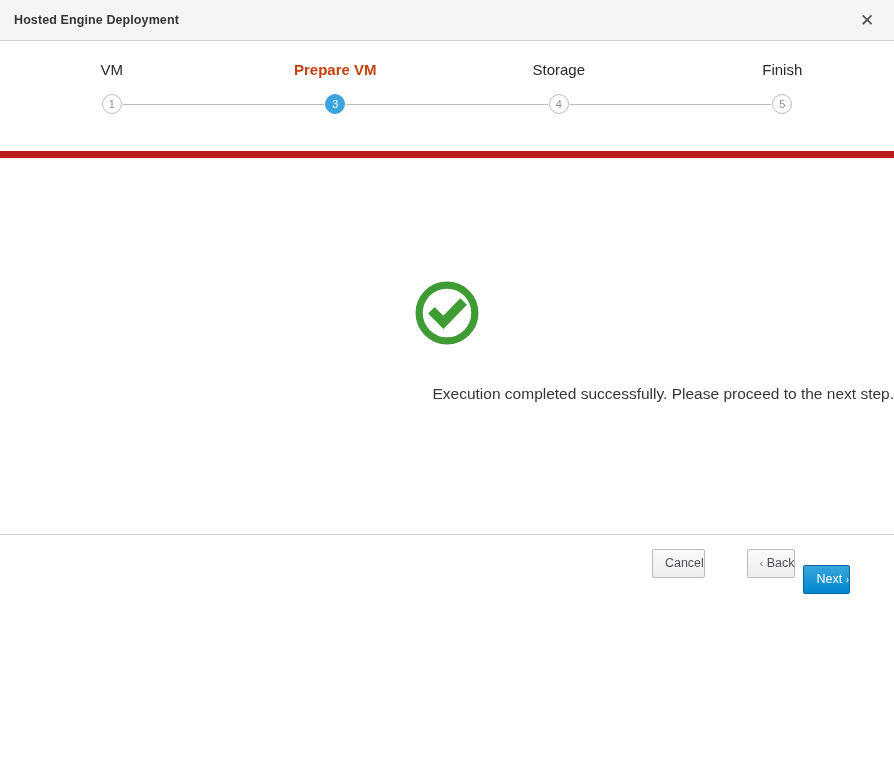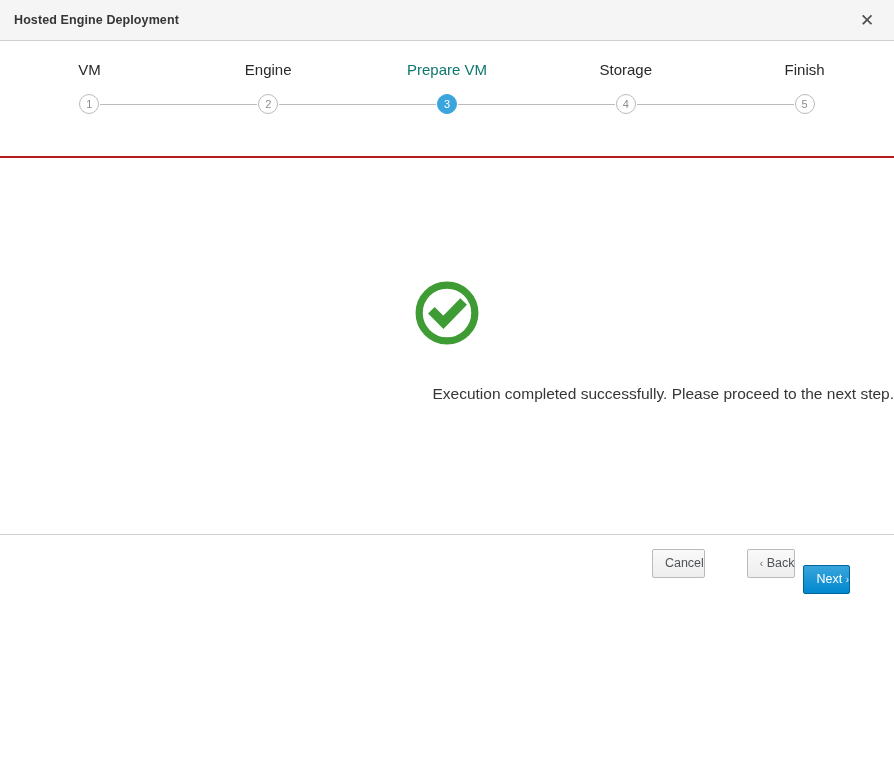--- a/index.html
+++ b/index.html
@@ -54,21 +54,21 @@
     cursor: pointer;
     background: transparent;
     border: none;
     padding: 0;
     font-family: "Liberation Sans", sans-serif;
   }
 
   
   .wizard-header {
     background: #ffffff;
-    border-bottom: 2px solid #b91c1c;
+    border-bottom: 7px solid #b91c1c;
     padding: 0;
     height: 117px;
     min-height: 117px;
     box-sizing: border-box;
     position: relative;
   }
   .steps {
     display: flex;
     width: 100%;
     padding: 0;
@@ -135,21 +135,22 @@
     z-index: 2;
     box-sizing: border-box;
   }
   .step.active .step-circle {
     background: #39a5dc;
     border-color: #39a5dc;
     color: #ffffff;
     font-weight: normal;
   }
   .step.active .step-label {
-    color: #0f766e;
+    color: #c2410c;
+    font-weight: bold;
   }
 
   
   .wizard-body {
     flex: 1;
     background: #ffffff;
     position: relative;
     overflow: hidden;
   }
   .status-block {
@@ -221,26 +222,20 @@
   <div class="wizard-header">
     <ul class="steps">
 
       <li class="step">
         <span class="step-label">VM</span>
         <div class="step-track">
           <div class="step-circle">1</div>
         </div>
       </li>
 
-      <li class="step">
-        <span class="step-label">Engine</span>
-        <div class="step-track">
-          <div class="step-circle">2</div>
-        </div>
-      </li>
 
       <li class="step active">
         <span class="step-label">Prepare VM</span>
         <div class="step-track">
           <div class="step-circle">3</div>
         </div>
       </li>
 
       <li class="step">
         <span class="step-label">Storage</span>

